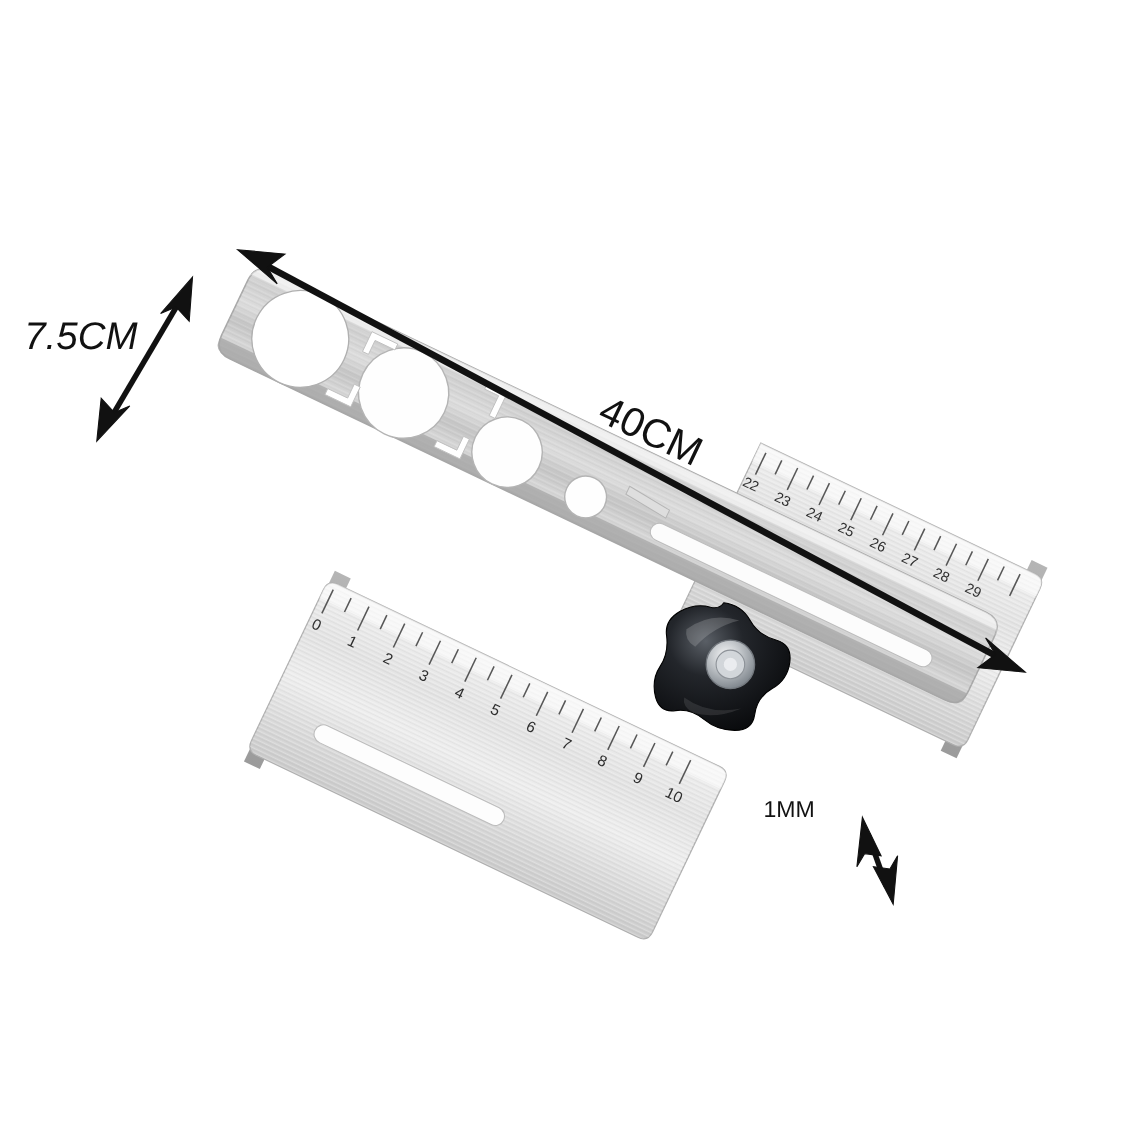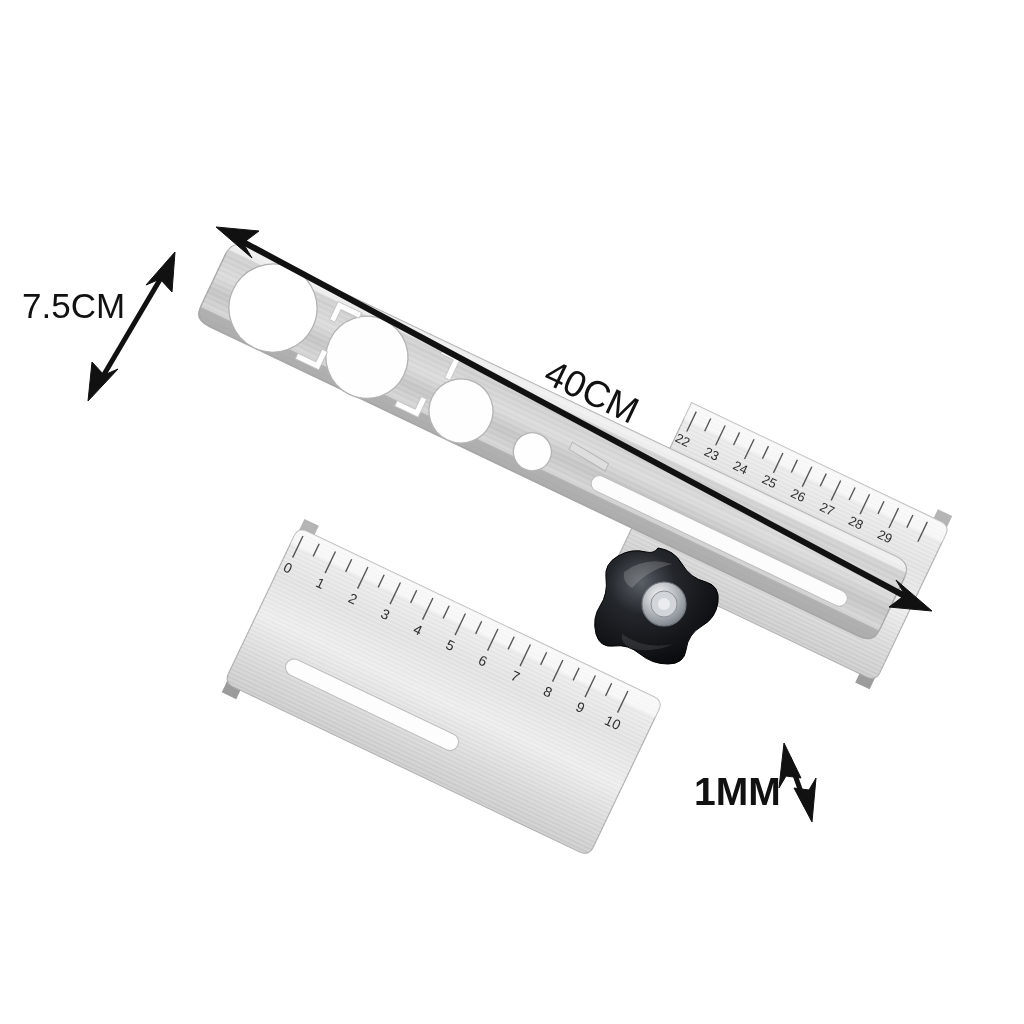--- a/index.html
+++ b/index.html
@@ -41,35 +41,35 @@
     font-family: "Liberation Sans", sans-serif;
     font-weight: 400;
     white-space: nowrap;
     letter-spacing: 0px;
   }
 
   #label-width {
     left: 22px;
     top: 286px;
     font-size: 35px;
+    font-style: italic;
   }
 
   #label-length {
     left: 556px;
     top: 352px;
     font-size: 37px;
     transform: rotate(25.5deg);
     transform-origin: left top;
   }
 
   #label-thickness {
     left: 694px;
-    top: 770px;
-    font-size: 39px;
-    font-weight: bold;
+    top: 725px;
+    font-size: 21px;
   }
 </style>
 </head>
 <body>
 
 <div id="stage">
 
   <svg class="svg-layer" viewBox="0 0 1024 1024" xmlns="http://www.w3.org/2000/svg">
     <defs>
 

